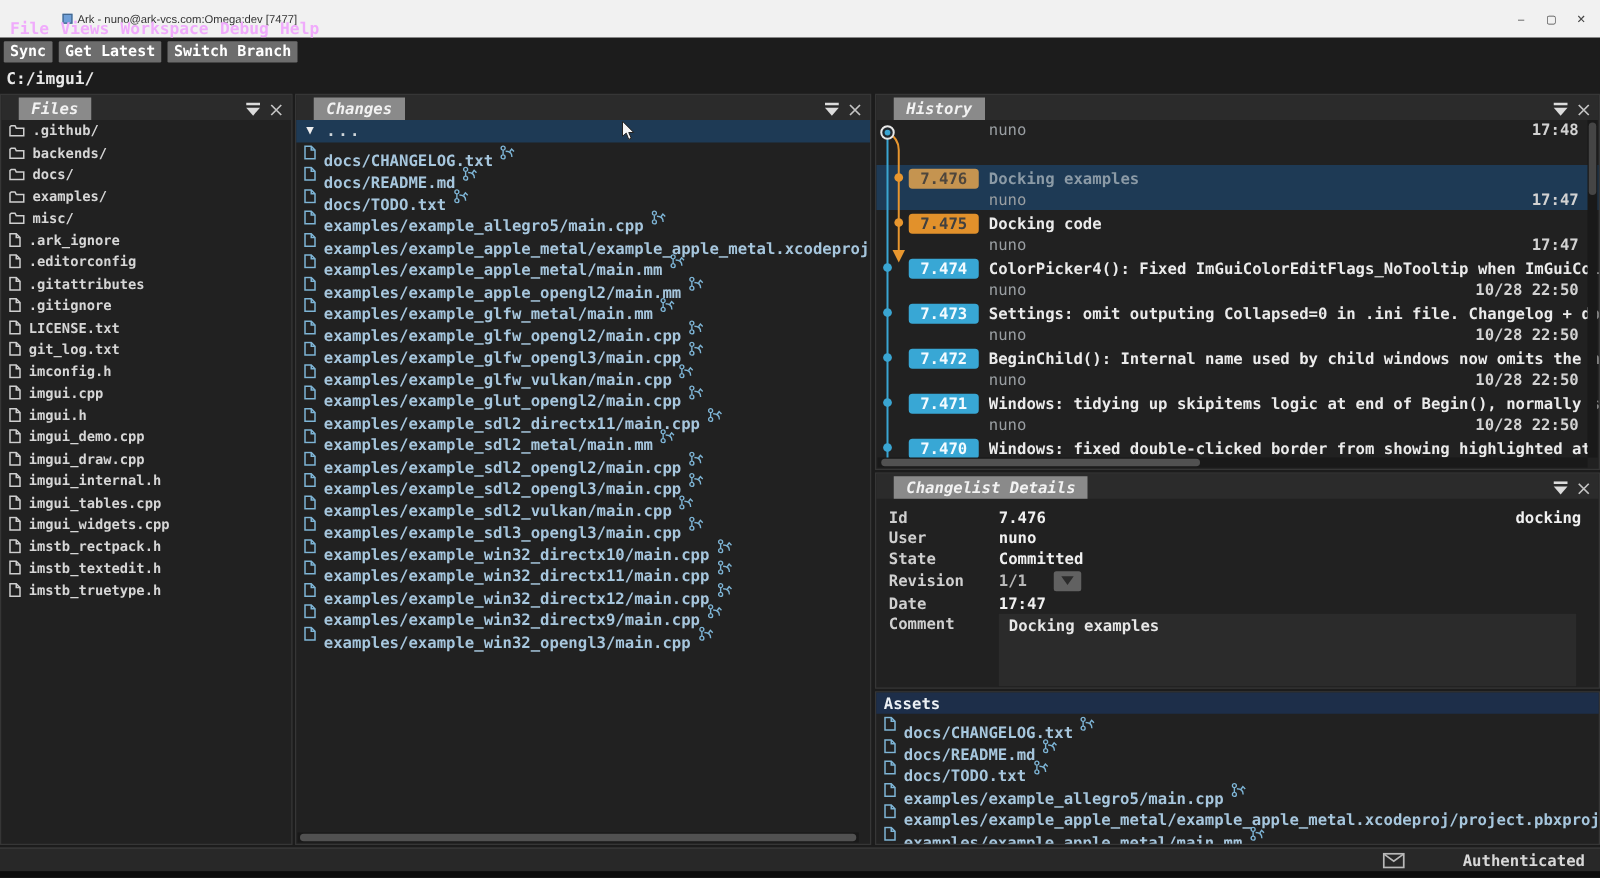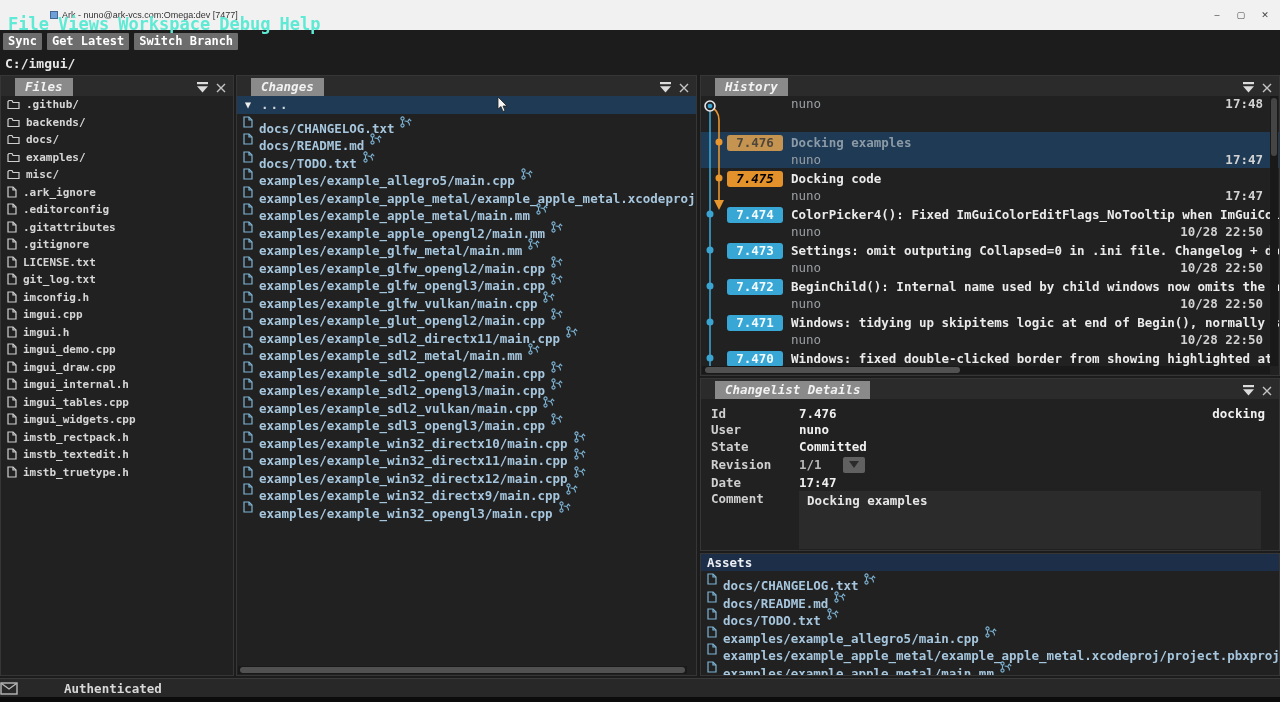--- a/index.html
+++ b/index.html
@@ -13,21 +13,21 @@
               font-size:9px; color:#333;padding-left:47px; }
   .titlebar .appicon { width:8px; height:8px; margin:0 4px 0 3px; background:#6f9fd8;
               border:1px solid #44688f; }
   .titlebar .title-text { flex:1; white-space:nowrap; }
   .win-controls { display:flex; gap:10px; margin-right:8px; color:#444; font-size:9px; }
   .win-controls span { width:14px; text-align:center; cursor:default; }
 
   
   .menubar { position:absolute; left:0; top:14px; width:1280px; height:19px; display:flex;
              align-items:center; padding-left:8px; gap:9px; }
-  .menu-item { color:#5eead4; font-size:17px; font-weight:bold; }
+  .menu-item { color:#f0abfc; font-size:13px; font-weight:bold; }
   .toolbar { position:absolute; left:0; top:33px; width:1016px; height:21px; display:flex;
              align-items:flex-start; padding-left:3px; gap:5px; }
   .tool-btn { background:#6d6d6d; color:#fff; font-size:12px; font-weight:bold;
               padding:1px 5px 2px; border-radius:1px; }
   .pathbar { position:absolute; left:0; top:54px; width:1280px; height:19px; display:flex;
              align-items:center; padding-left:5px; color:#e8e8e8; font-size:13px; font-weight:bold; }
 
   
   .panel { position:absolute; background:#212121; border:1px solid #363636; }
   .panel-files   { left:0;   top:75px;  width:234px; height:601px; }
@@ -57,21 +57,21 @@
 
   
   .commit-list { position:relative; height:273px; overflow:hidden; }
   .commit-graph { position:absolute; left:0; top:0; pointer-events:none; }
   .commit-row { height:36px; padding-left:26px; overflow:hidden; }
   .commit-row.selected { background:#1e3a55; }
   .commit-line1 { display:flex; align-items:center; height:19px; margin-top:1px; }
   .badge { flex:none; width:56px; height:16px; border-radius:3px; display:flex;
            align-items:center; justify-content:center; font-size:12.5px; font-weight:bold; }
   .badge-blue { background:#38a7d5; color:#f2fbff; }
-  .badge-orange { background:#e2912b; color:#000000;font-style:italic; }
+  .badge-orange { background:#e2912b; color:#404040; }
   .badge-orange-dim { background:#c59450; color:#4e463c; }
   .badge.ring { box-shadow:0 0 0 2px #e4e4e4; }
   .commit-title { margin-left:8px; color:#ebebeb; font-size:12.5px; font-weight:bold;
                   white-space:nowrap; overflow:hidden; }
   .commit-row.selected .commit-title { color:#8b9aa6; }
   .commit-line2 { display:flex; align-items:center; height:15px; }
   .commit-author { margin-left:64px; color:#9a9fa3; font-size:12.5px; }
   .commit-time { margin-left:auto; padding-right:16px; color:#d2d2d2; font-size:12.5px; font-weight:bold; }
 
   
@@ -95,21 +95,21 @@
   .comment-row { align-items:flex-start; height:auto; }
   .comment-box { background:#2b2b2b; width:462px; height:58px; padding:2px 8px;
                  color:#e6e6e6; font-size:12.5px; font-weight:bold; }
 
   
   .assets-header { height:17px; background:#1d2e49; display:flex; align-items:center;
                    padding-left:6px; color:#ecf0f4; font-size:12.5px; font-weight:bold; }
 
   
   .statusbar { position:absolute; left:0; top:678px; width:1280px; height:19px; background:#282828;
-               border-top:1px solid #3a3a3a; display:flex; align-items:center; }
+               border-top:1px solid #3a3a3a; display:flex; align-items:center; justify-content:flex-end; }
   .status-text { color:#d8d8d8; font-size:12.5px; font-weight:bold; padding-right:12px; }
   .statusbar svg { margin-right:46px; }
   .bottom-strip { position:absolute; left:0; top:697px; width:1280px; height:5px; background:#0c0c0c; }
 
   .cursor { position:absolute; left:497px; top:97px; z-index:50; pointer-events:none; }
 </style>
 </head>
 <body>
 
 <div class="app">

